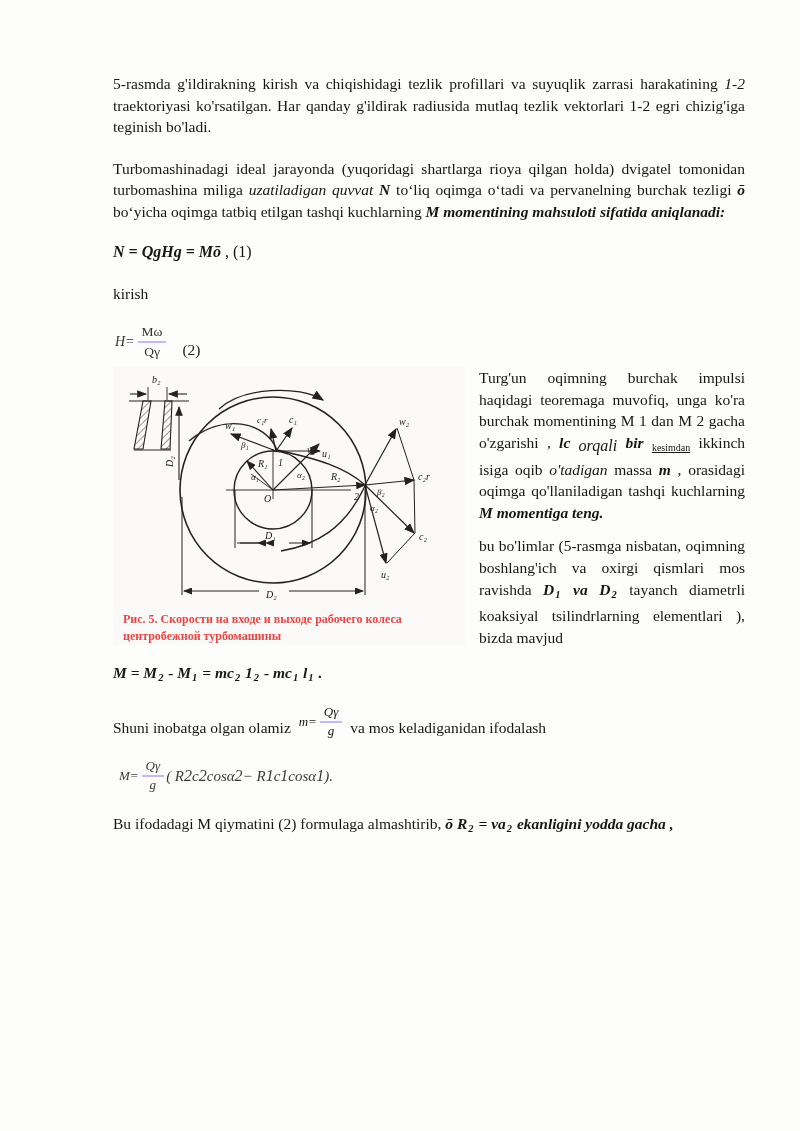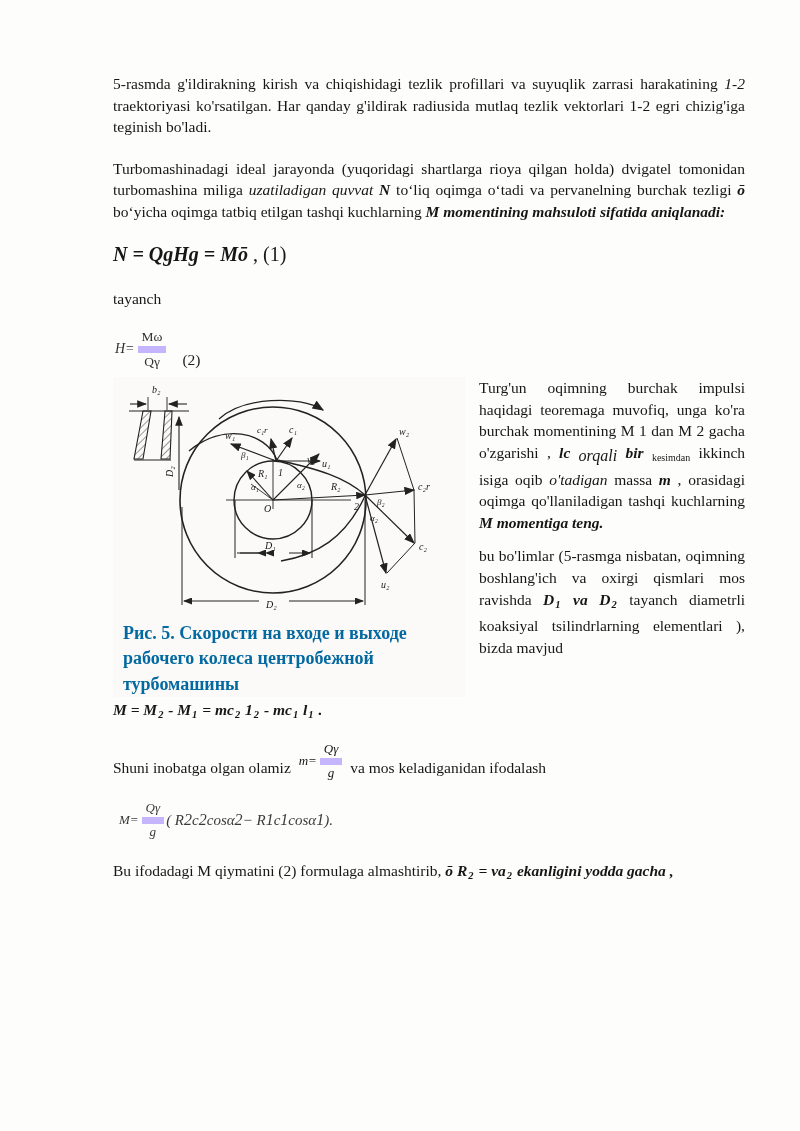--- a/index.html
+++ b/index.html
@@ -6,64 +6,64 @@
   body{
     width:800px;height:1131px;background:#fdfdfc;
     font-family:"Liberation Serif","DejaVu Serif",serif;
     color:#161616;overflow:hidden;
   }
   .page{box-sizing:border-box;width:800px;height:1131px;padding:73px 55px 0 113px;}
   .para{font-size:15.5px;line-height:21.6px;text-align:justify;margin:0 0 20px 0;}
   .nj{text-align:left;}
   .ri{font-style:italic;}
   .rbi{font-weight:bold;font-style:italic;}
-  .rsub{font-size:10px;vertical-align:-3px;letter-spacing:0;}
+  .rsub{font-size:10px;vertical-align:-3px;letter-spacing:0;text-decoration:underline;}
   .rsubi{font-size:16px;font-style:italic;vertical-align:-3px;}
   .rsubbi{font-size:10.5px;font-style:italic;font-weight:bold;vertical-align:-3px;margin:0 1px;}
-  .formula{font-size:20px;margin:2px 0 22px 0;text-align:left;}
+  .formula{font-size:16px;margin:2px 0 22px 0;text-align:left;}
   .formula.f155{font-size:15.5px;margin-top:16px;margin-bottom:22px;}
   .clear{clear:both;}
   
   .ifrac{display:inline-flex;align-items:center;font-style:italic;white-space:nowrap;}
   .ifrac.raised{vertical-align:7px;margin:0 4px;}
   .fpre{margin-right:3px;font-size:13px;}
   .fstack{display:inline-block;text-align:center;font-size:13px;line-height:1.15;}
-  .fnum{display:block;border-bottom:7px solid #c4b5fd;padding:0 4px 1px 4px;font-family:Liberation Serif, serif;}
+  .fnum{display:block;border-bottom:2px solid #c4b5fd;padding:0 4px 1px 4px;font-family:Liberation Serif, serif;}
   .fden{display:block;padding-top:1px;}
   
   .formula2{display:flex;align-items:flex-end;gap:16px;margin:0 0 8px 2px;color:#333;font-size:15px;}
   .f2main{display:inline-flex;align-items:center;}
   .f2main .ri{margin-right:3px;font-size:14px;}
   .f2stack{font-size:13.5px;}
   .f2tag{font-size:15.5px;color:#222;}
   
   .formulaM{margin:20px 0 20px 6px;font-size:15px;color:#3a3a3a;display:flex;align-items:center;}
   .formulaM .ifrac{margin-right:2px;}
   
   .figflow{margin:4px 0 0 0;}
   .figwrap{float:left;width:352px;margin:0 14px 4px 0;background:#fbfaf8;}
   .figwrap svg{display:block;}
-  .caption{margin:4px 0 0 10px;width:328px;font-weight:bold;font-size:18px;line-height:1.4;color:#0369a1;text-align:left;}
+  .caption{margin:4px 0 0 10px;width:328px;font-weight:bold;font-size:12px;line-height:1.4;color:#ef4444;text-align:left;}
   .figflow .para{margin-bottom:12px;}
   .figflow .para.last{margin-bottom:0;}
   svg text{font-family:"Liberation Serif","DejaVu Serif",serif;font-style:italic;font-size:10px;fill:#1a1a1a;}
   svg .lab-sm{font-size:9px;}
 </style>
 </head>
 <body>
 
 <div class="page">
 
   <p class="para"><span>5-rasmda g'ildirakning kirish va chiqishidagi tezlik profillari va suyuqlik zarrasi harakatining </span><span class="ri">1-2</span><span> traektoriyasi ko'rsatilgan. Har qanday g'ildirak radiusida mutlaq tezlik vektorlari 1-2 egri chizig'iga teginish bo'ladi.</span></p>
 
   <p class="para"><span>Turbomashinadagi ideal jarayonda (yuqoridagi shartlarga rioya qilgan holda) dvigatel tomonidan turbomashina miliga </span><span class="ri">uzatiladigan quvvat </span><span class="rbi">N</span><span> toʻliq oqimga oʻtadi va pervanelning burchak tezligi </span><span class="rbi">ō</span><span> boʻyicha oqimga tatbiq etilgan tashqi kuchlarning </span><span class="rbi">M momentining mahsuloti sifatida aniqlanadi:</span></p>
 
   <p class="formula"><span class="rbi">N = QgHg = Mō</span><span> , (1)</span></p>
 
-  <p class="para nj">tayanch</p>
+  <p class="para nj">kirish</p>
 
   <div class="formula2">
     <span class="f2main">
         <span class="ri">H=</span>
         <span class="fstack f2stack">
           <span class="fnum">Mω</span>
           <span class="fden">Qγ</span>
         </span>
       </span>
     <span class="f2tag">(2)</span>

